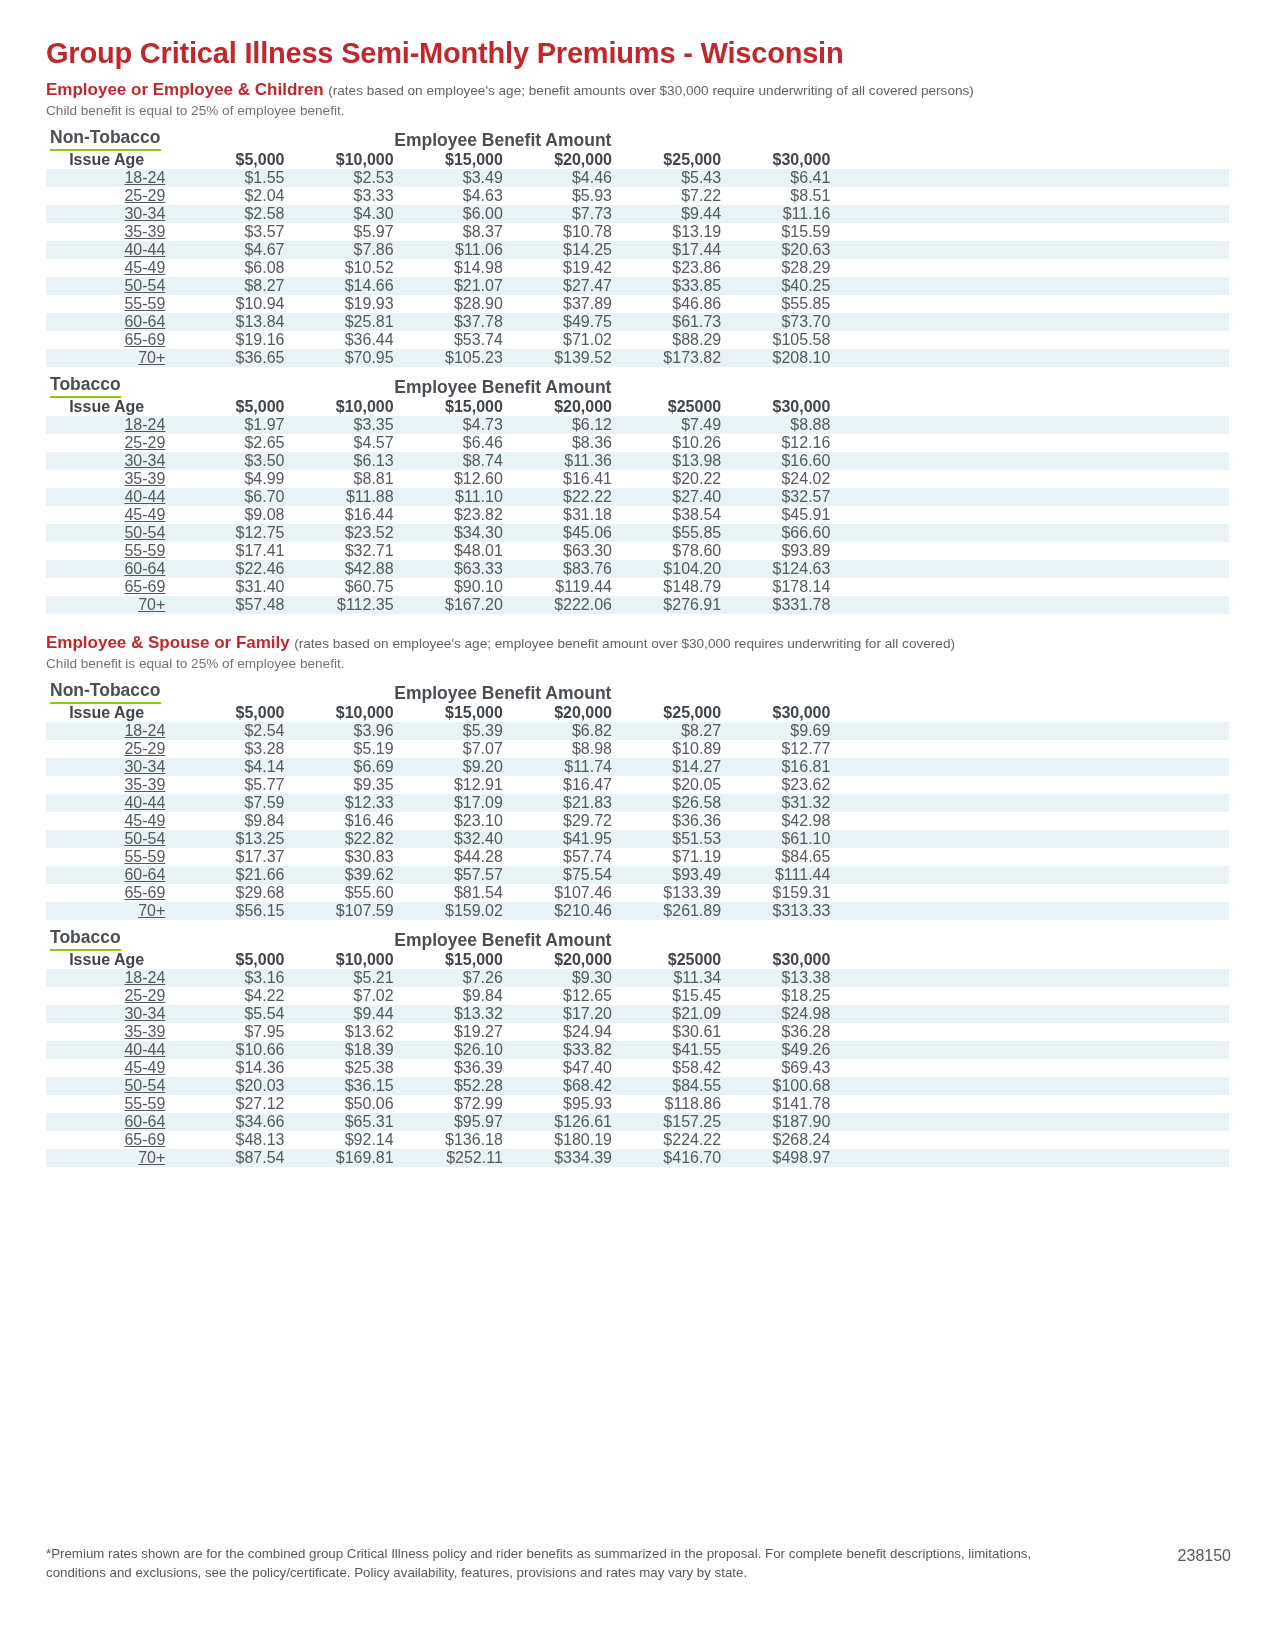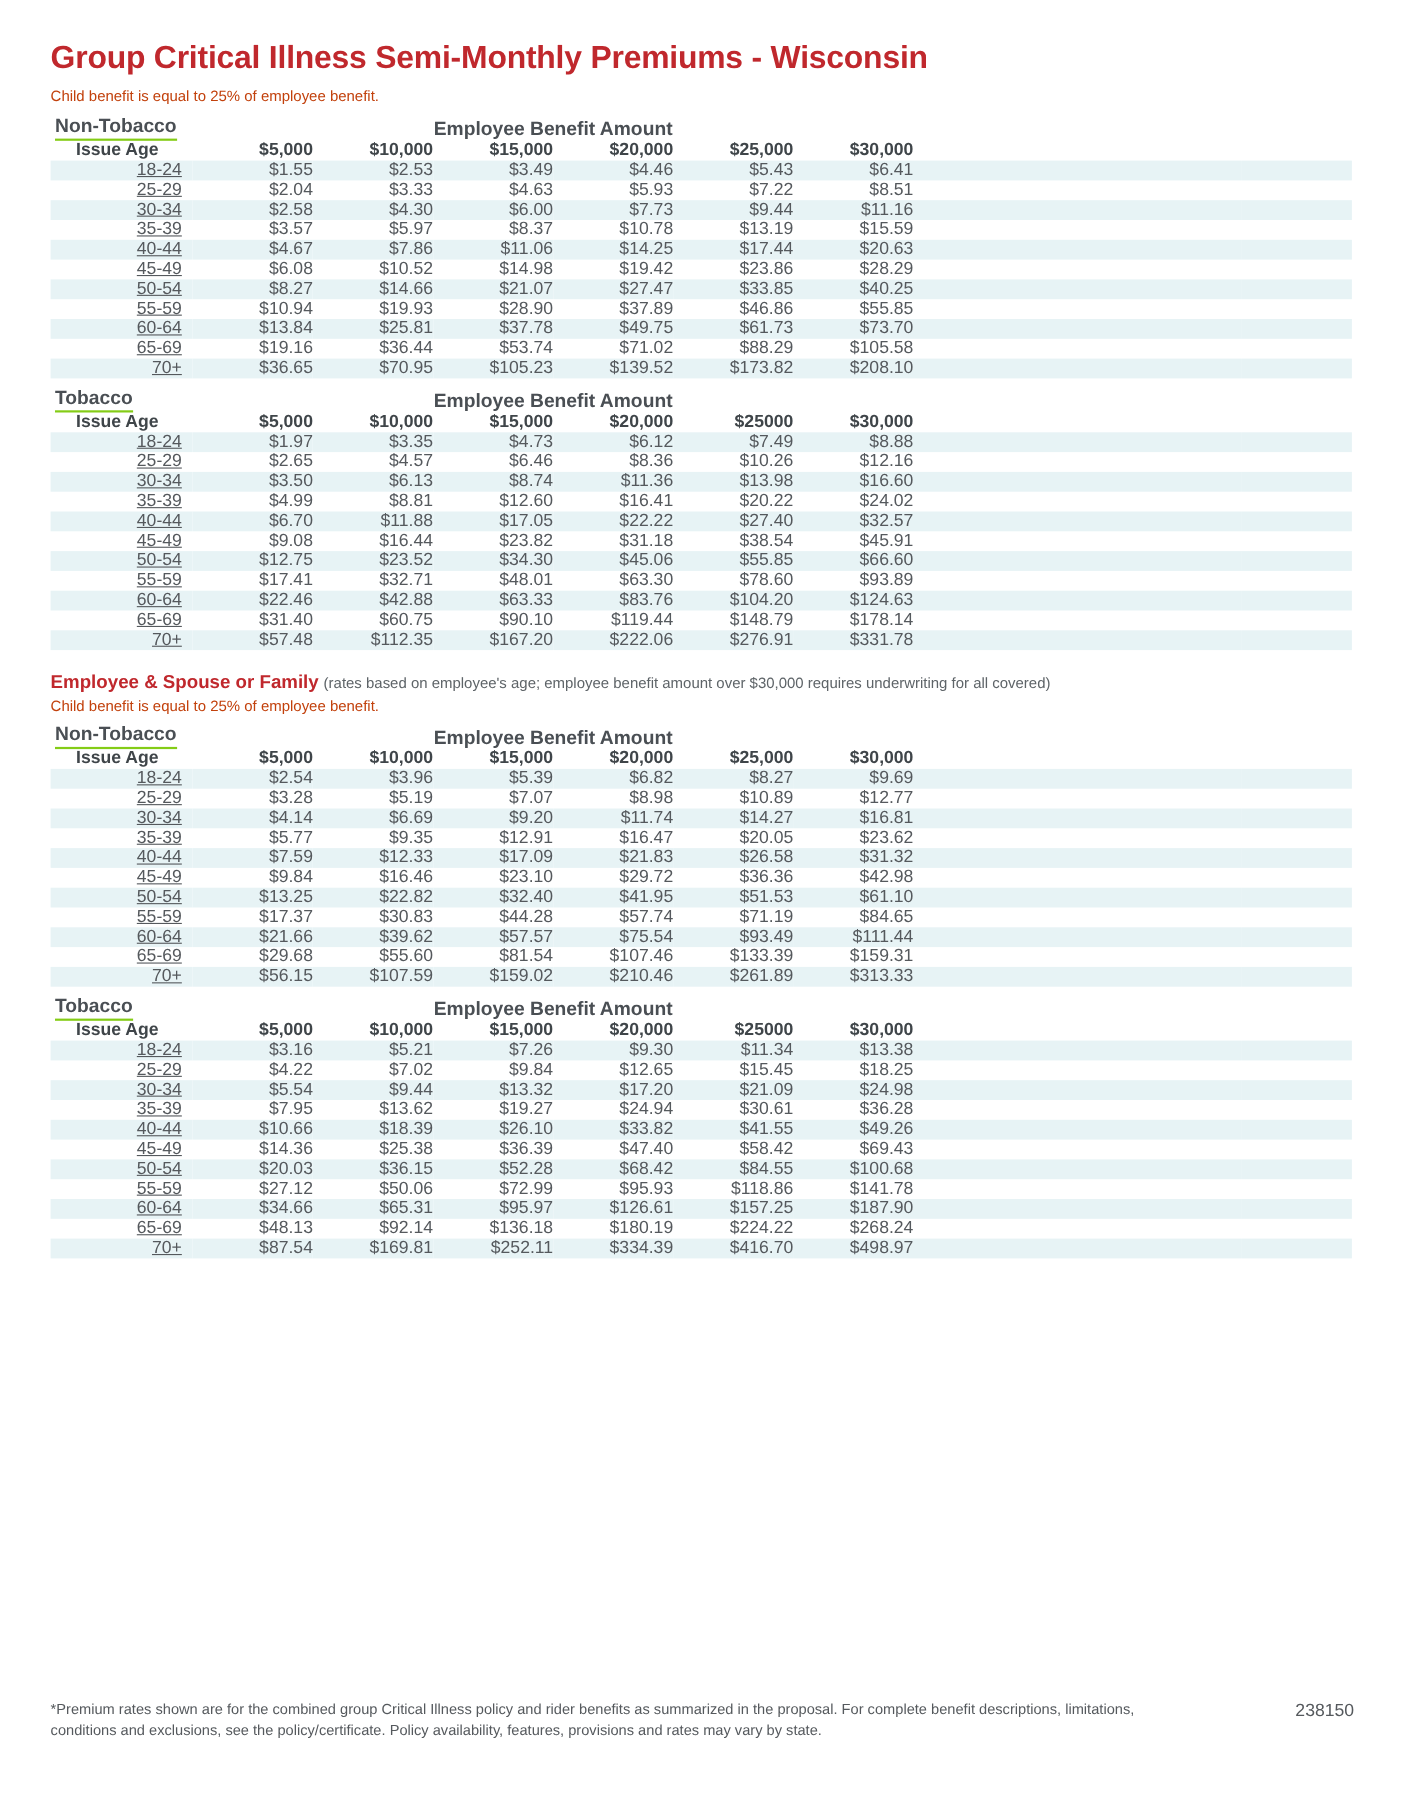--- a/index.html
+++ b/index.html
@@ -50,21 +50,21 @@
     font-size: 17px;
     font-weight: bold;
   }
   .section-head .sh-note {
     color: #5e6468;
     font-size: 13.6px;
     font-weight: normal;
   }
   .sub-note {
     font-size: 13.6px;
-    color: #c2410c;
+    color: #737373;
     margin: 0 0 1px 0;
     line-height: 1.3;
   }
 
   
   .table-block {
     margin-top: 7px;
     margin-bottom: 2px;
   }
   table.rates {
@@ -161,20 +161,24 @@
   }
 </style>
 </head>
 <body>
 
 <div class="page">
   <div class="inner">
 
     <h1 class="doc-title">Group Critical Illness Semi-Monthly Premiums - Wisconsin</h1>
 
+    <div class="section-head">
+      <span class="sh-bold">Employee or Employee &amp; Children</span>
+      <span class="sh-note">(rates based on employee's age; benefit amounts over $30,000 require underwriting of all covered persons)</span>
+    </div>
     <div class="sub-note">Child benefit is equal to 25% of employee benefit.</div>
 
     <div class="table-block">
       <table class="rates">
         <colgroup>
           <col class="c-age">
             <col class="c-val">
             <col class="c-val">
             <col class="c-val">
             <col class="c-val">
@@ -440,21 +444,21 @@
               <td>$24.02</td>
               <td></td>
               <td></td>
               <td></td>
               <td></td>
             </tr>
             <tr class="r-data band">
               <td class="d-age">40-44</td>
               <td>$6.70</td>
               <td>$11.88</td>
-              <td>$17.05</td>
+              <td>$11.10</td>
               <td>$22.22</td>
               <td>$27.40</td>
               <td>$32.57</td>
               <td></td>
               <td></td>
               <td></td>
               <td></td>
             </tr>
             <tr class="r-data">
               <td class="d-age">45-49</td>

